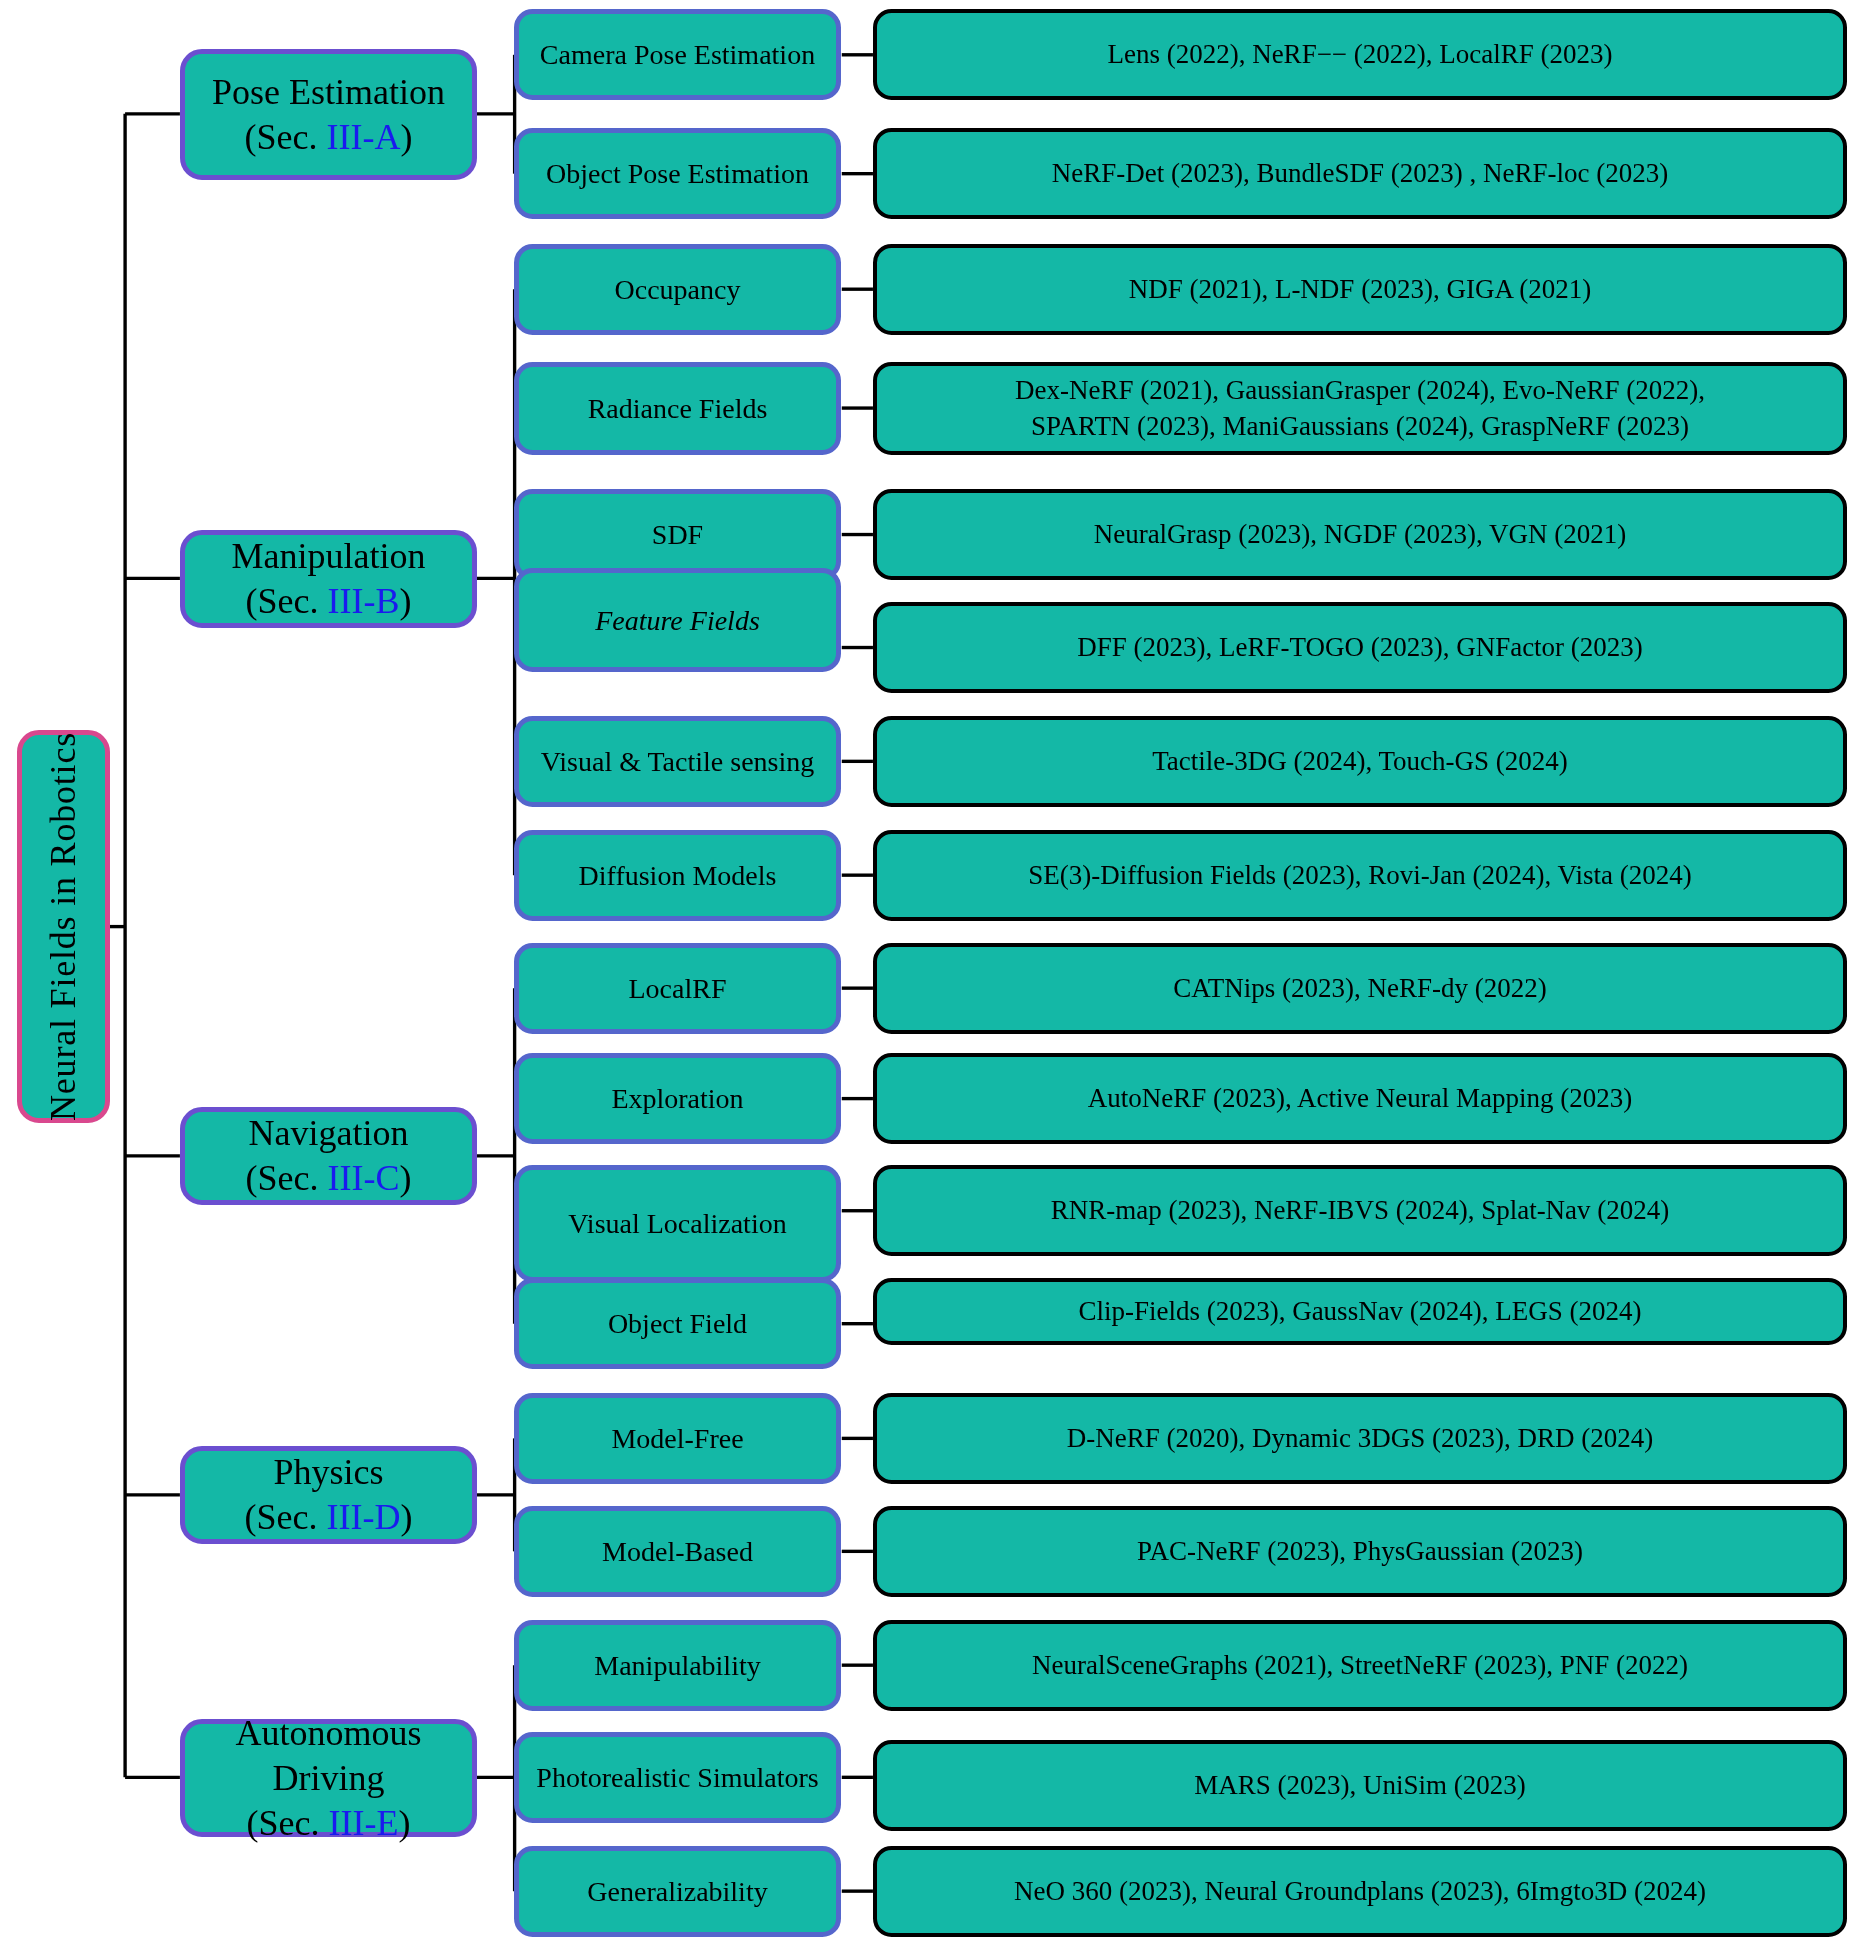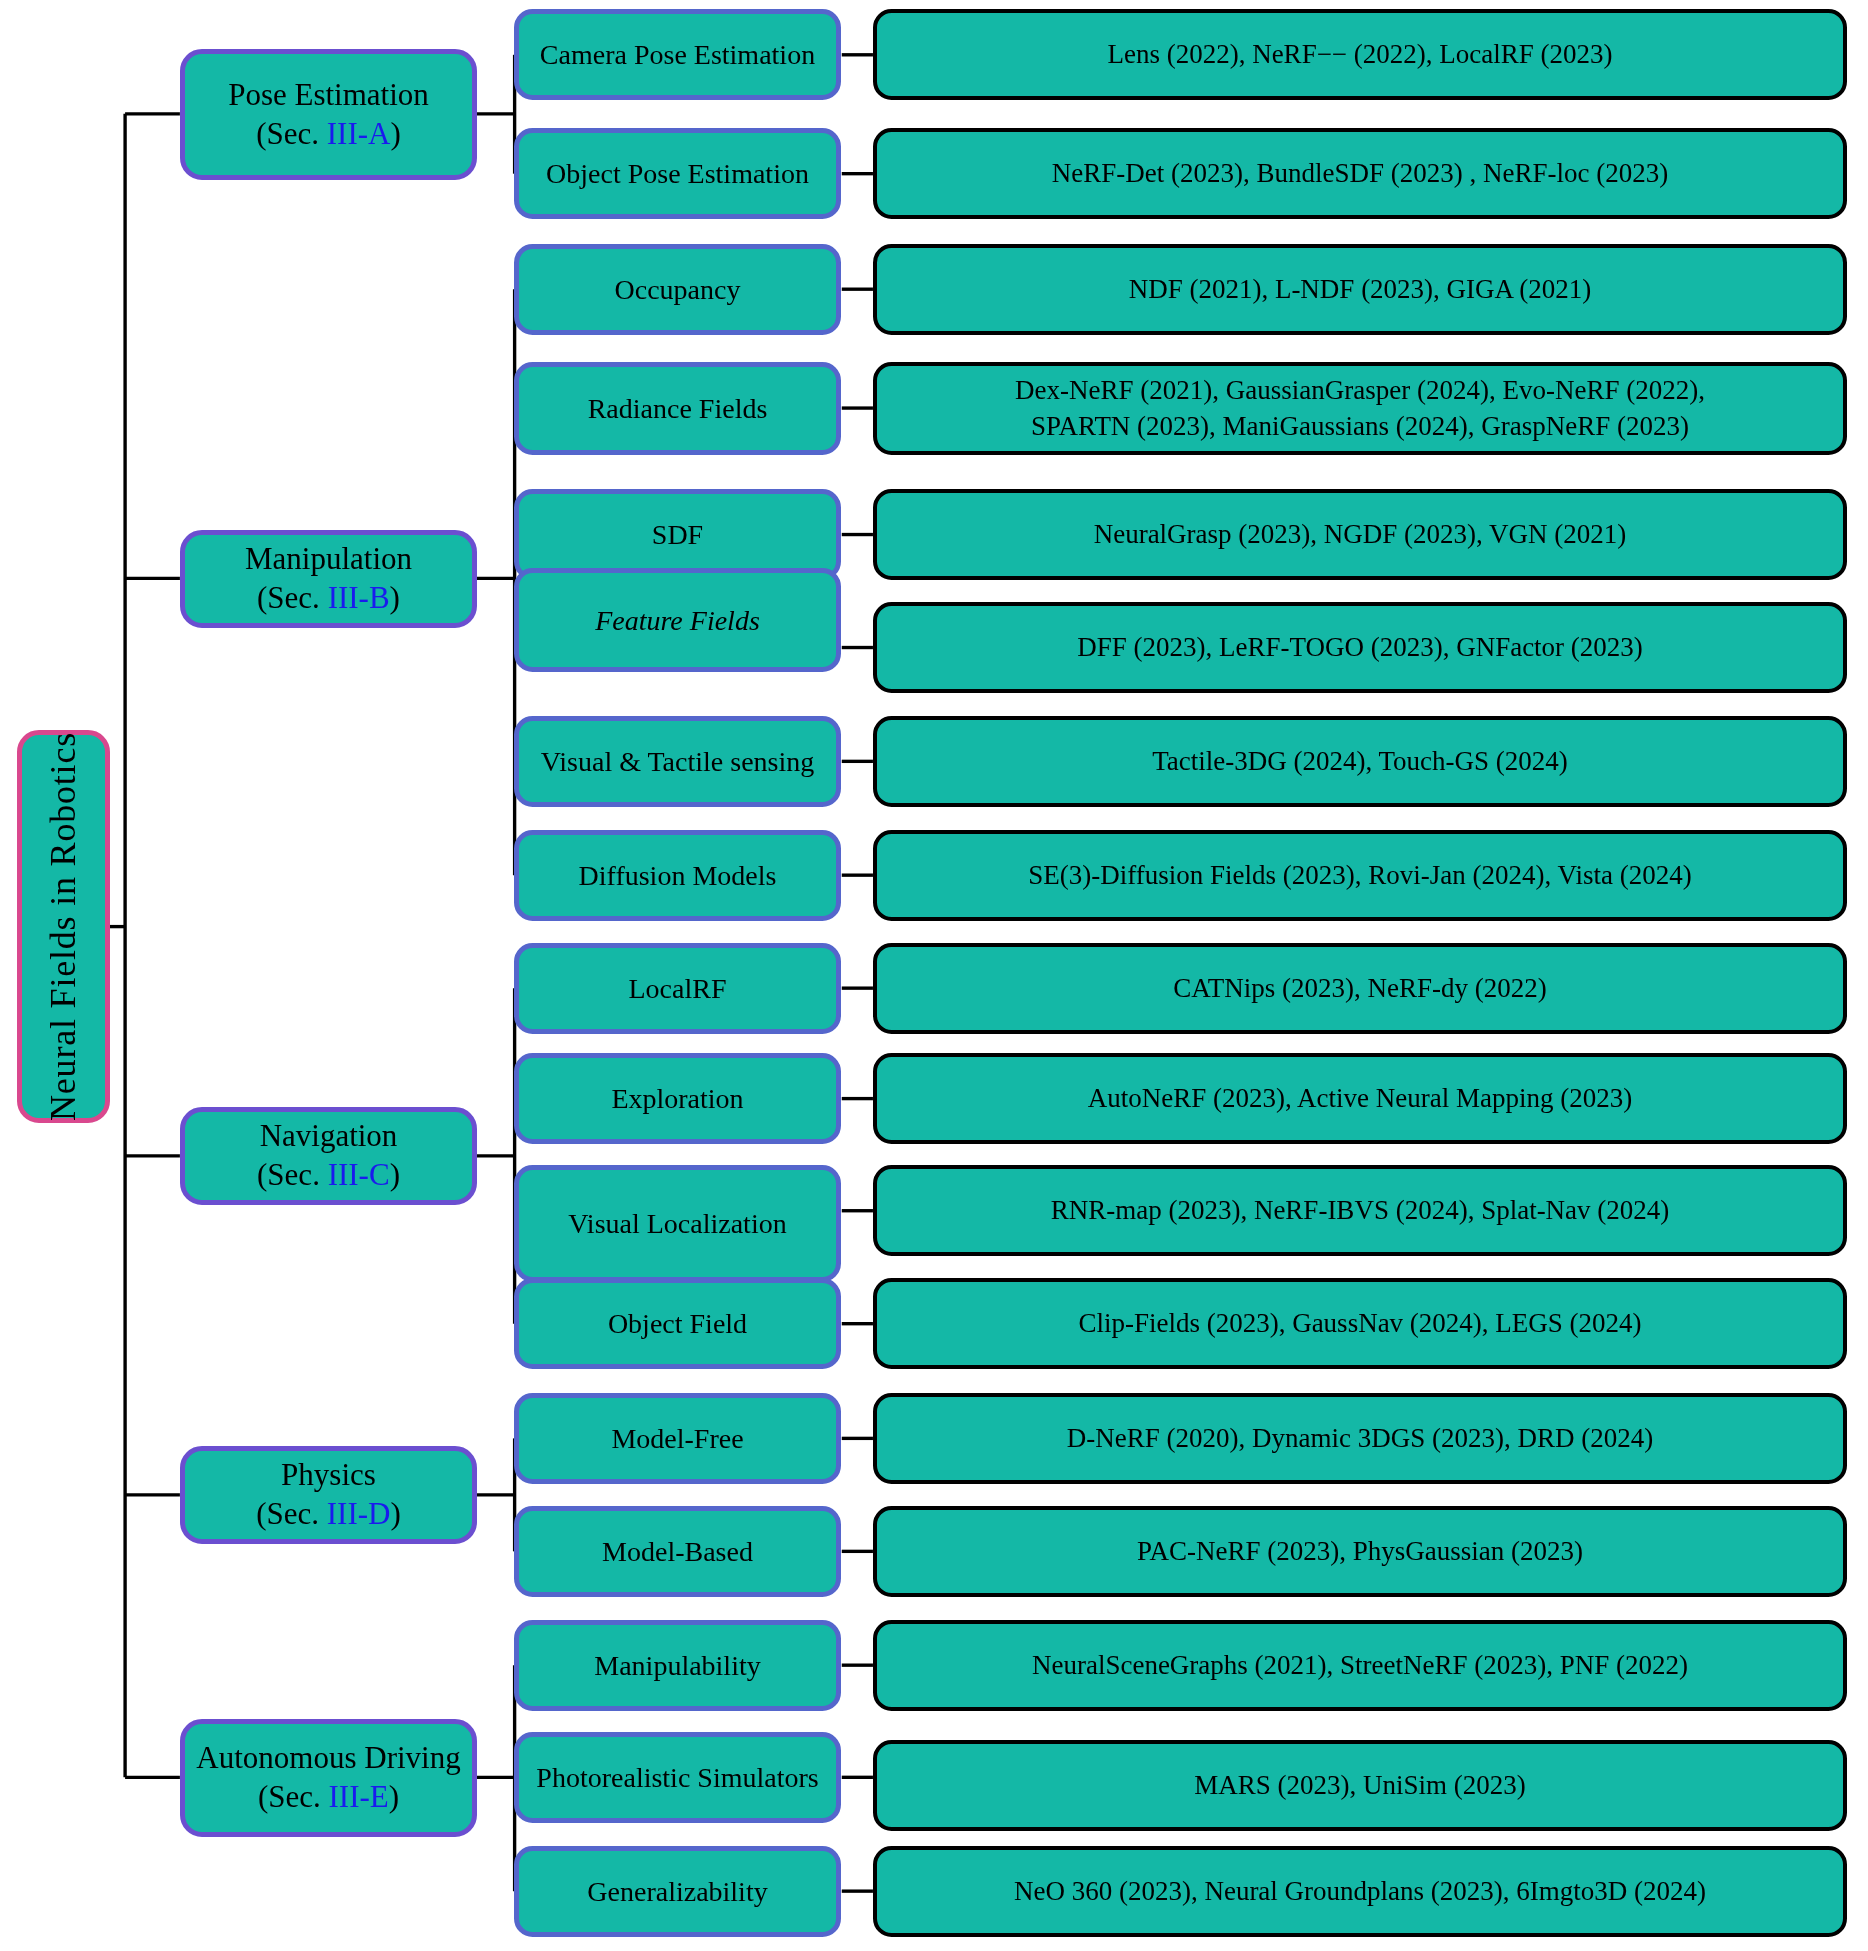--- a/index.html
+++ b/index.html
@@ -36,21 +36,21 @@
     transform:rotate(-90deg);
     white-space:nowrap;
     letter-spacing:0.8px;
   }
 
   
   .node.cat{
     border-width:5.9px;
     border-color:#6b4fd0;
     border-radius:22px;
-    font-size:31px;
+    font-size:36px;
   }
   .cat .sec{color:#1a1aee;}
 
   
   .node.sub{
     border-width:5.9px;
     border-color:#5566cc;
     border-radius:18.6px;
     font-size:28px;
   }
@@ -207,21 +207,21 @@
       </div>
       <div class="node sub" style="left: 514px; top: 1165px; width: 327px; height: 117px;">
         <span>Visual Localization</span>
       </div>
       <div class="node leaf" style="left: 873px; top: 1165px; width: 974px; height: 91px;">
         <span class="ml">RNR-map (2023), NeRF-IBVS (2024), Splat-Nav (2024)</span>
       </div>
       <div class="node sub" style="left: 514px; top: 1278px; width: 327px; height: 91px;">
         <span>Object Field</span>
       </div>
-      <div class="node leaf" style="left: 873px; top: 1278px; width: 974px; height: 91px;">
+      <div class="node leaf" style="left: 873px; top: 1278px; width: 974px; height: 67px;">
         <span class="ml">Clip-Fields (2023), GaussNav (2024), LEGS (2024)</span>
       </div>
       <div class="node cat" style="left: 180px; top: 1446px; width: 297px; height: 98px;">
         <div>
           <div>Physics</div>
           <div><span>(Sec. </span><span class="sec">III-D</span><span>)</span></div>
         </div>
       </div>
       <div class="node sub" style="left: 514px; top: 1393px; width: 327px; height: 91px;">
         <span>Model-Free</span>

